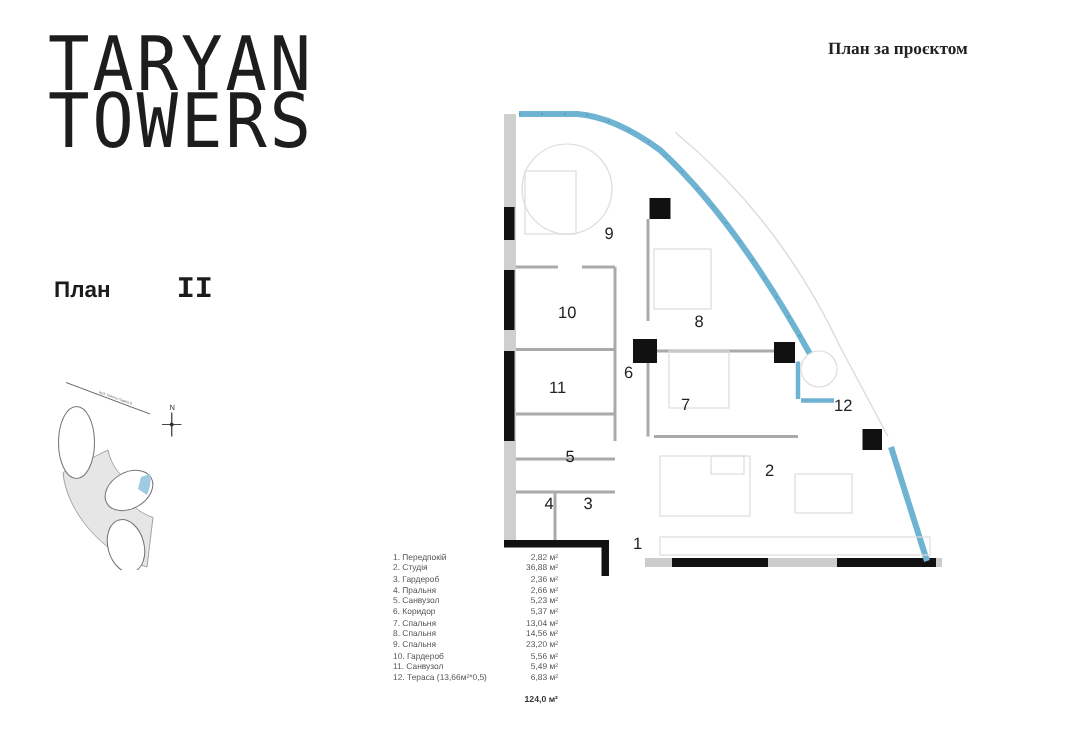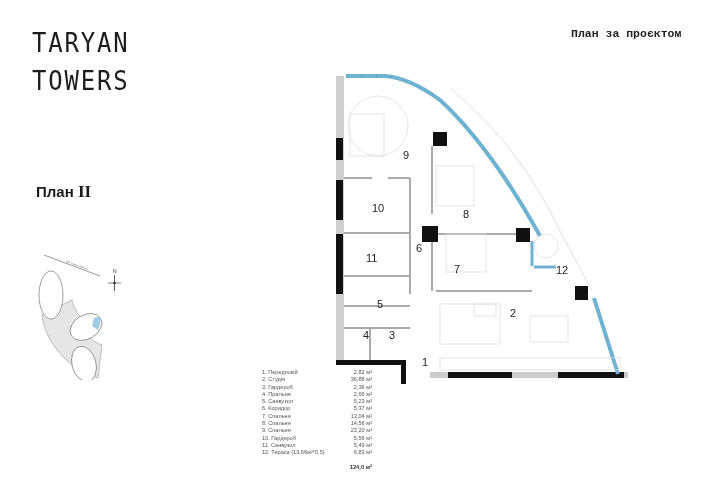--- a/index.html
+++ b/index.html
@@ -1,21 +1,21 @@
 <!DOCTYPE html>
 <html><head>
 <meta charset="utf-8">
 <style>
   html, body { margin:0; padding:0; background:#ffffff; }
   body { width:710px; height:498px; position:relative; overflow:hidden; font-family:"DejaVu Sans", sans-serif; color:#1b1b1b; }
-  .logo { position:absolute; left:32px; top:24px; font-family:"DejaVu Sans Mono", monospace; font-size:26px; line-height:38px; letter-spacing:2px; font-weight:normal; color:#1d1d1d; }
+  .logo { position:absolute; left:32px; top:24px; font-family:"DejaVu Sans Mono", monospace; font-size:50px; line-height:38px; letter-spacing:2px; font-weight:normal; color:#1d1d1d; }
   .logo div { transform:scaleX(0.92); transform-origin:left; }
-  .plan-title { position:absolute; left:571px; top:27px; font-size:11.5px; font-weight:bold; color:#222; font-family:Liberation Mono, monospace; }
+  .plan-title { position:absolute; left:552px; top:27px; font-size:11.5px; font-weight:bold; color:#222; font-family:Liberation Serif, serif; }
   .tower { position:absolute; left:36px; top:182px; font-size:15px; font-weight:bold; font-family:"Liberation Sans", sans-serif; }
-  .tower .roman { font-family:Liberation Serif, serif; font-size:17px; }
+  .tower .roman { font-family:Liberation Mono, monospace; font-size:20px;margin-left:40px; }
   .minimap { position:absolute; left:28px; top:240px; width:130px; height:140px; }
   .plan { position:absolute; left:330px; top:66px; width:300px; height:320px; }
   .legend { position:absolute; left:262px; top:369px; width:110px; font-family:"Liberation Sans", sans-serif; font-size:5.6px; color:#555; }
   .legend .row { display:flex; justify-content:space-between; height:7.3px; line-height:7.3px; }
   .legend .total { display:flex; justify-content:flex-end; margin-top:7px; font-weight:bold; color:#333; font-size:5.8px; }
   .room-label { font-family:"Liberation Sans", sans-serif; font-size:11px; fill:#222; }
 </style>
 </head>
 <body>
 

